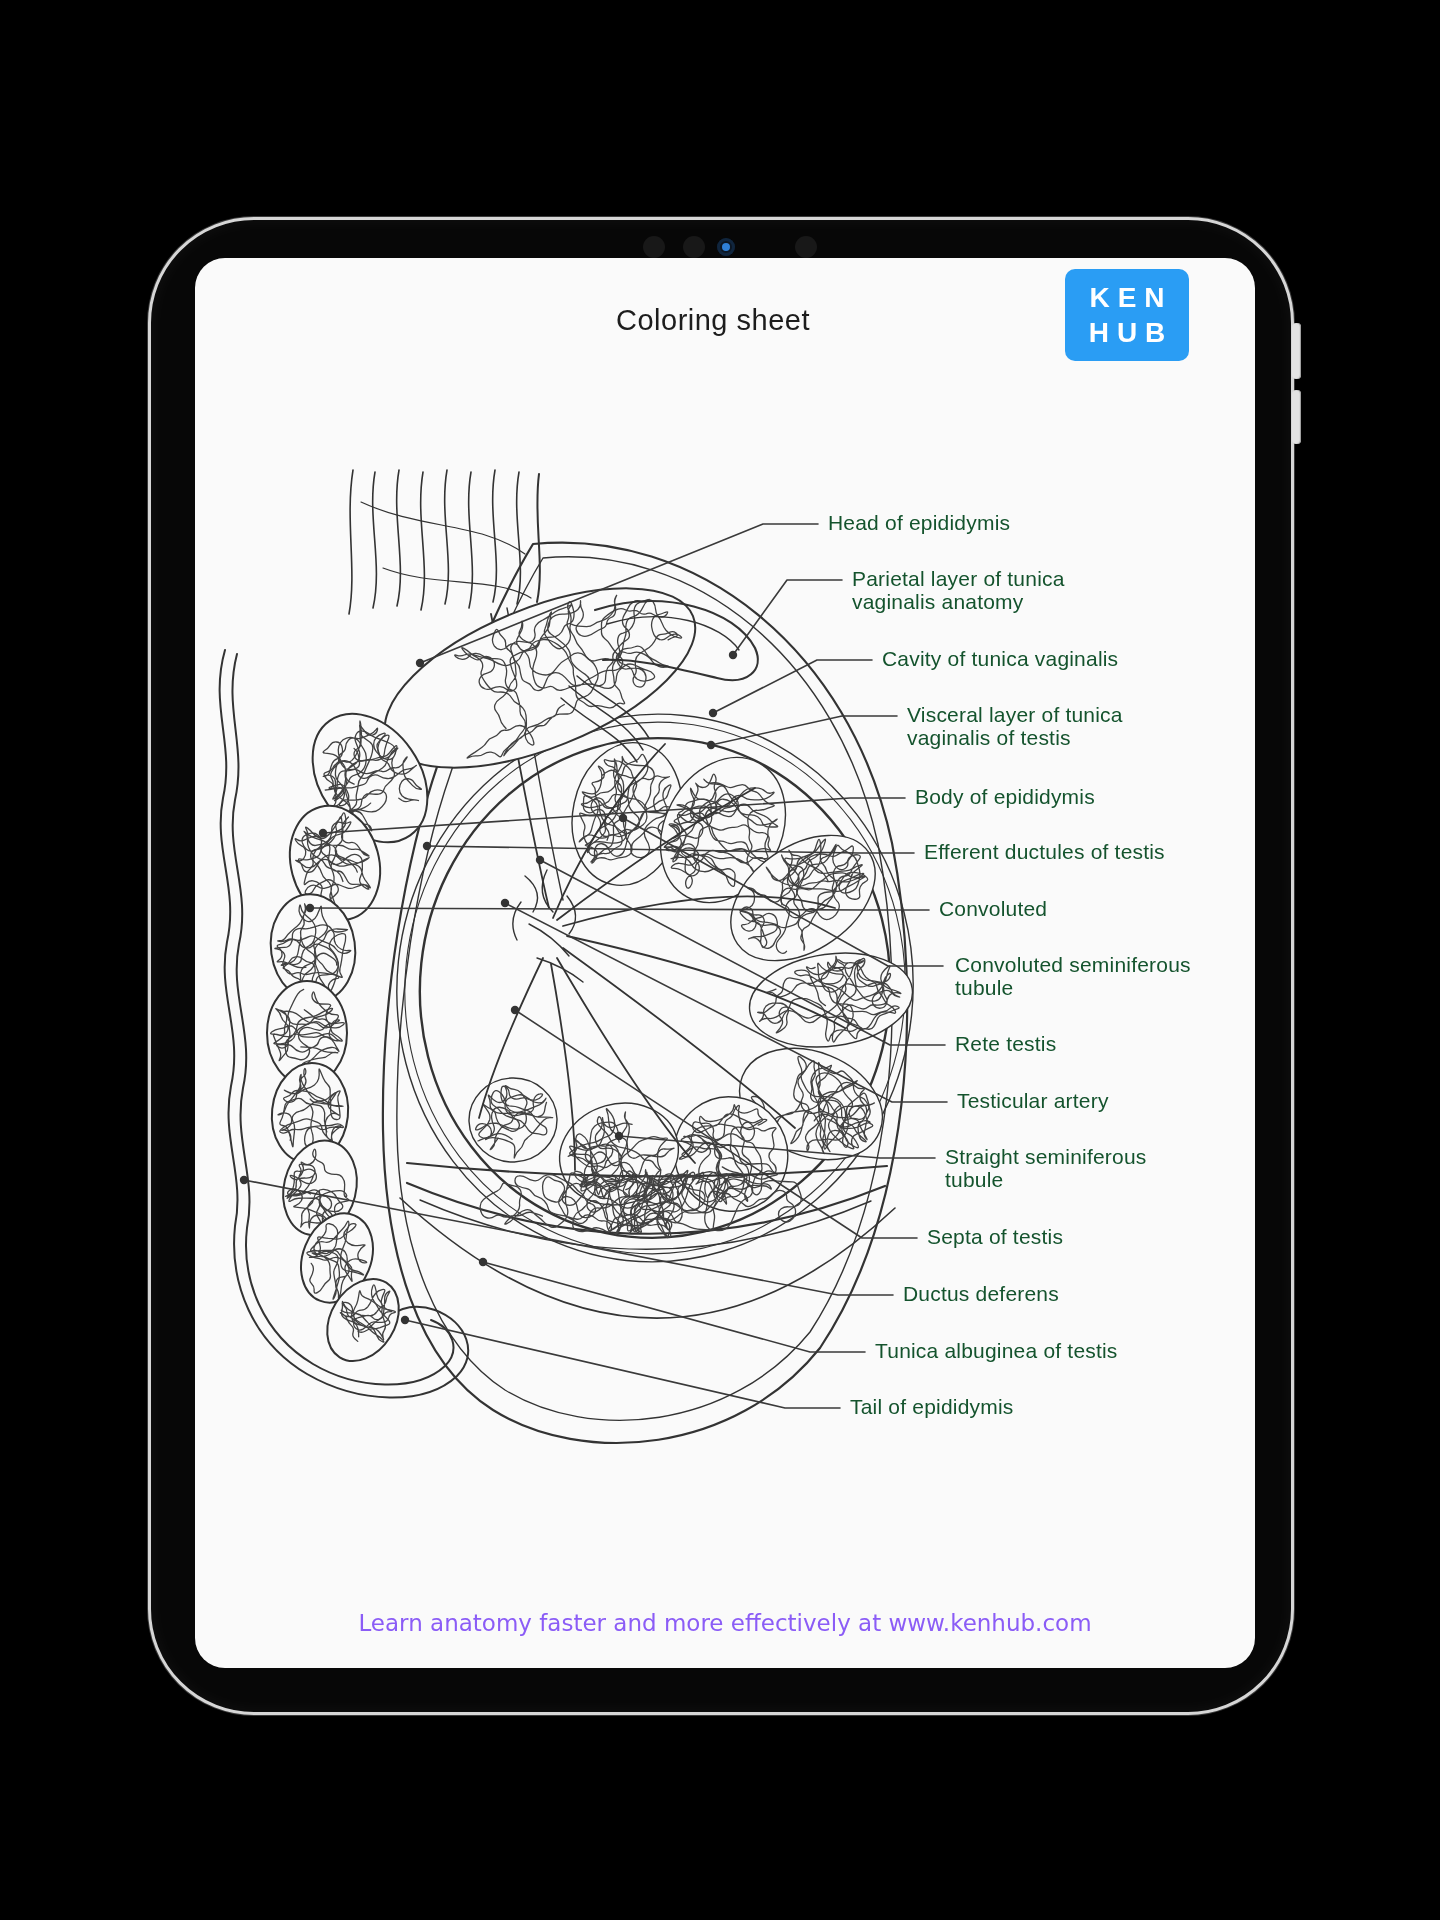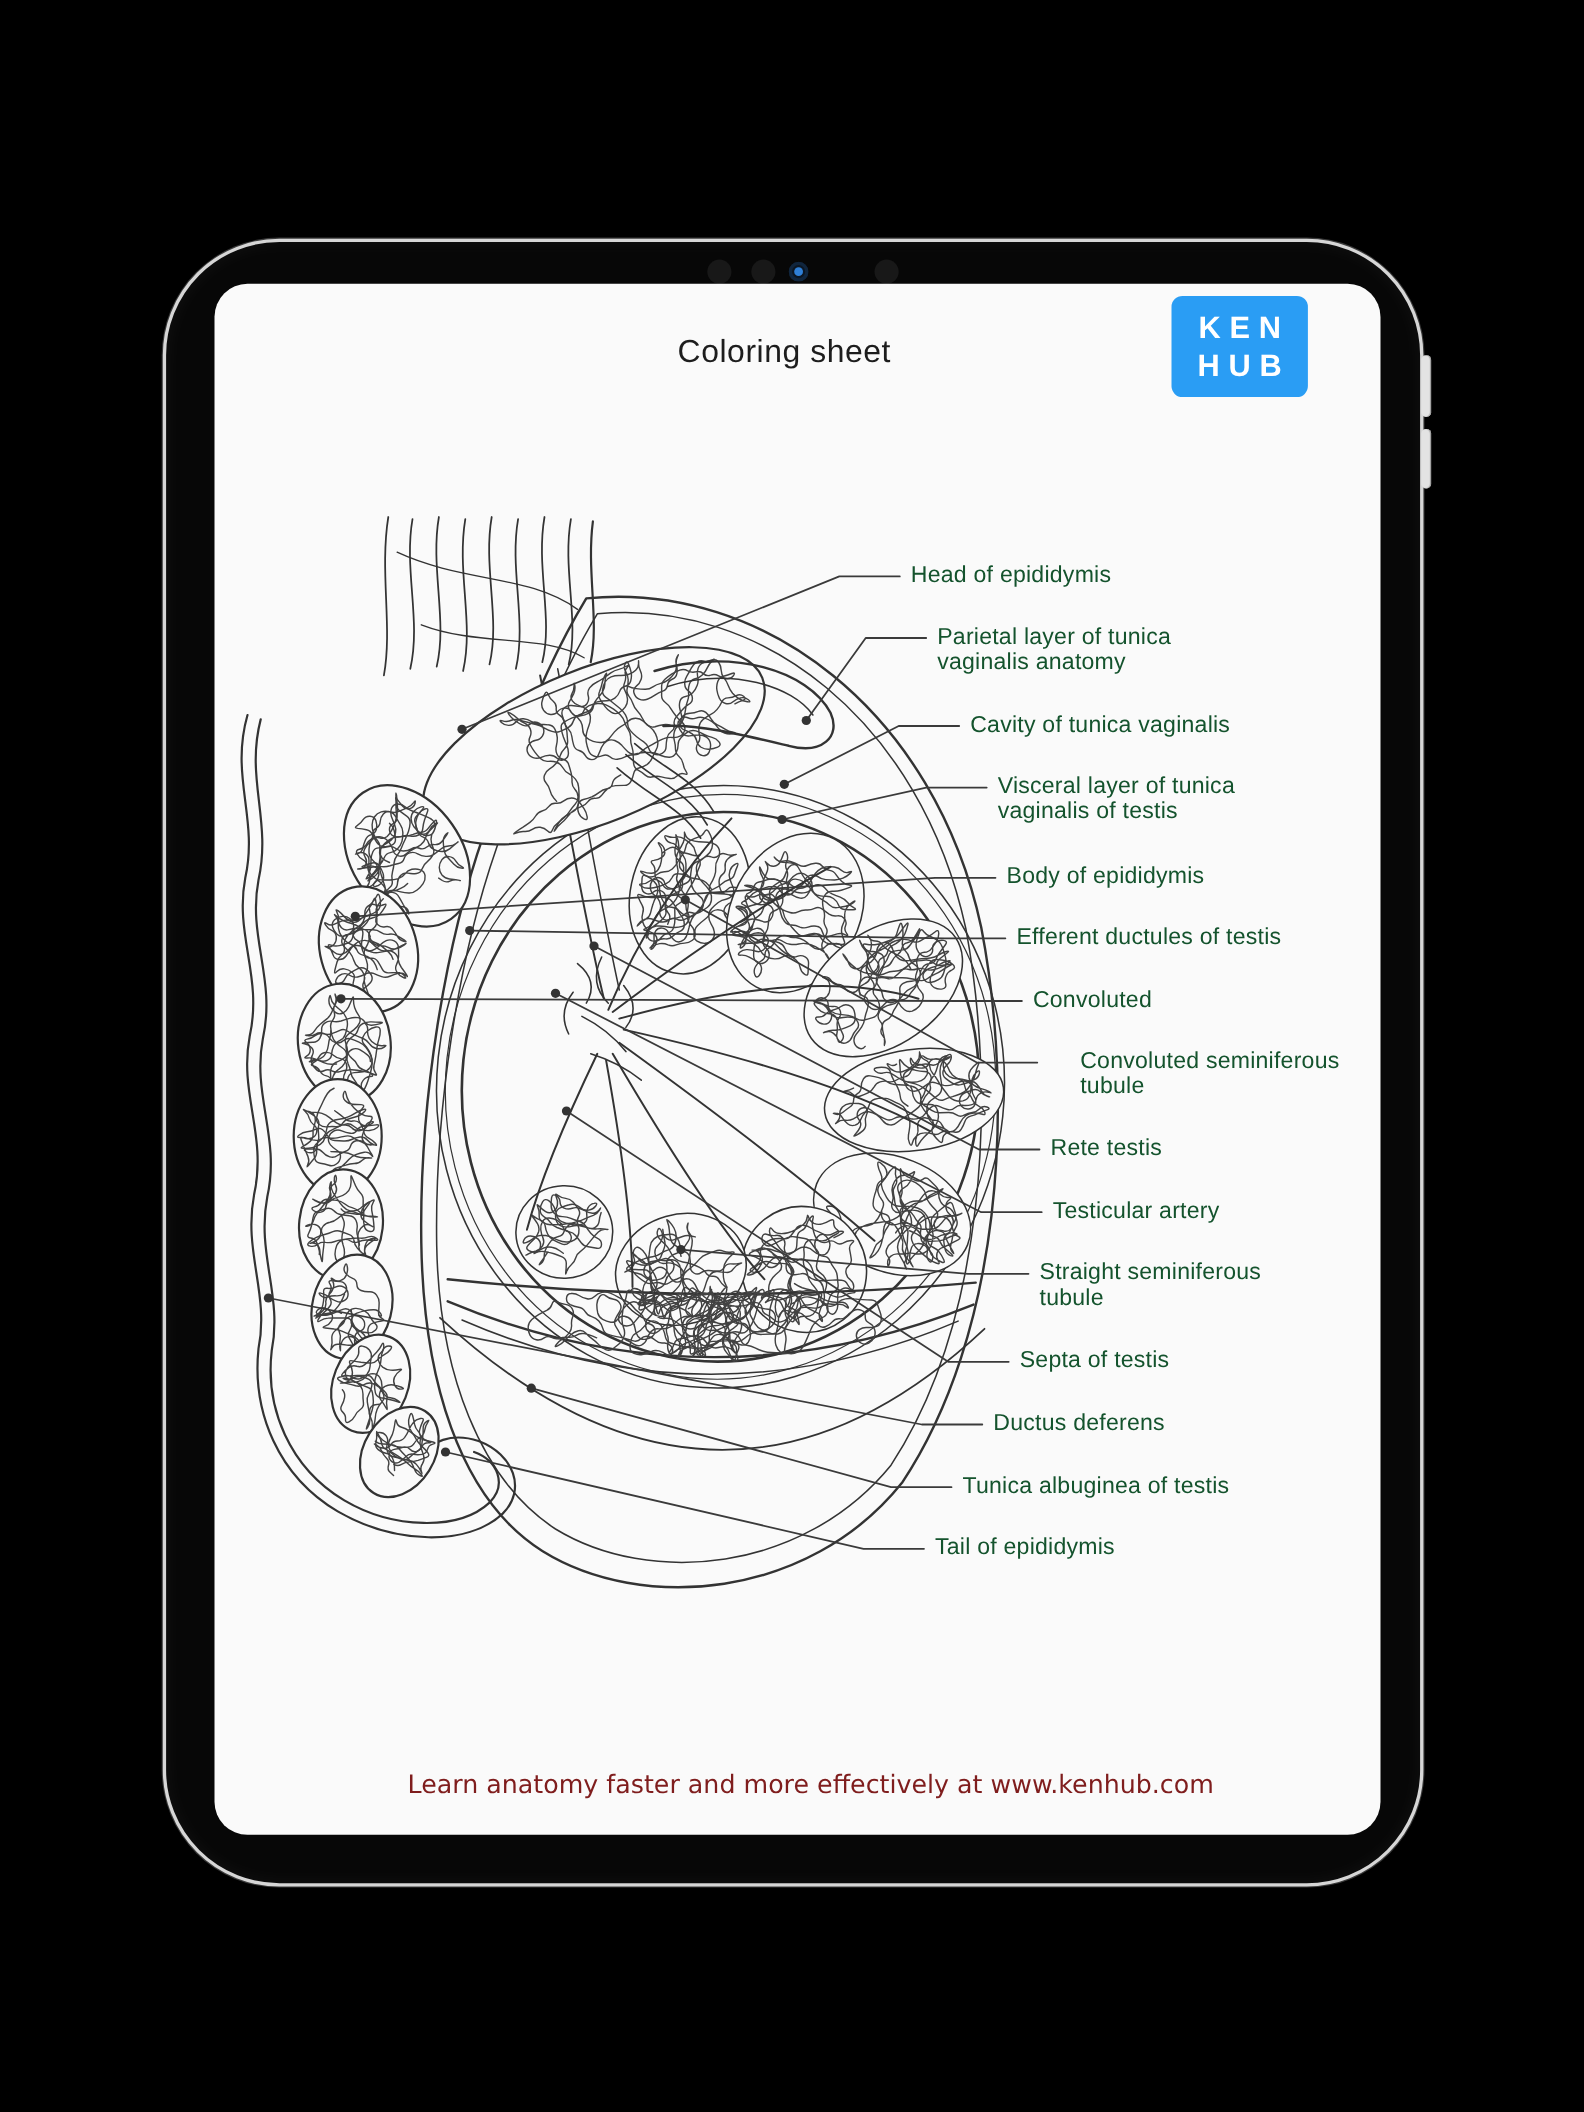--- a/index.html
+++ b/index.html
@@ -38,21 +38,21 @@
          letter-spacing:.3px;}
 
   .figure-wrap{position:absolute;left:0;top:0;width:1060px;height:1410px;}
   svg.anatomy{position:absolute;left:0;top:0;}
 
   .fig-label{position:absolute;font-size:21px;line-height:23px;color:#14532d;
              white-space:nowrap;letter-spacing:.2px;}
   .fig-label.wrap{white-space:normal;}
 
   .footer{position:absolute;left:0;top:1352px;width:1060px;text-align:center;
-          font-family:"DejaVu Sans", sans-serif;font-size:23px;color:#7f1d1d;padding-left:12px;}
+          font-family:"DejaVu Sans", sans-serif;font-size:23px;color:#8b5cf6;}
 </style>
 </head>
 <body>
 
 <div class="stage">
   <div class="tablet">
     <div class="vol-btn one"></div>
     <div class="vol-btn two"></div>
 
     <div class="cam-dot" style="left:492px"></div>
@@ -279,21 +279,21 @@
           </g>
         </svg>
 
         <div class="fig-label" style="left:633px;top:253px">Head of epididymis</div>
         <div class="fig-label wrap" style="left:657px;top:309px;max-width:250px">Parietal layer of tunica vaginalis anatomy</div>
         <div class="fig-label" style="left:687px;top:389px">Cavity of tunica vaginalis</div>
         <div class="fig-label wrap" style="left:712px;top:445px;max-width:255px">Visceral layer of tunica vaginalis of testis</div>
         <div class="fig-label" style="left:720px;top:527px">Body of epididymis</div>
         <div class="fig-label" style="left:729px;top:582px">Efferent ductules of testis</div>
         <div class="fig-label" style="left:744px;top:639px">Convoluted</div>
-        <div class="fig-label wrap" style="left:787px;top:695px;max-width:245px">Convoluted seminiferous tubule</div>
+        <div class="fig-label wrap" style="left:760px;top:695px;max-width:245px">Convoluted seminiferous tubule</div>
         <div class="fig-label" style="left:760px;top:774px">Rete testis</div>
         <div class="fig-label" style="left:762px;top:831px">Testicular artery</div>
         <div class="fig-label wrap" style="left:750px;top:887px;max-width:215px">Straight seminiferous tubule</div>
         <div class="fig-label" style="left:732px;top:967px">Septa of testis</div>
         <div class="fig-label" style="left:708px;top:1024px">Ductus deferens</div>
         <div class="fig-label" style="left:680px;top:1081px">Tunica albuginea of testis</div>
         <div class="fig-label" style="left:655px;top:1137px">Tail of epididymis</div>
       </div>
 
       <div class="footer">Learn anatomy faster and more effectively at www.kenhub.com</div>

